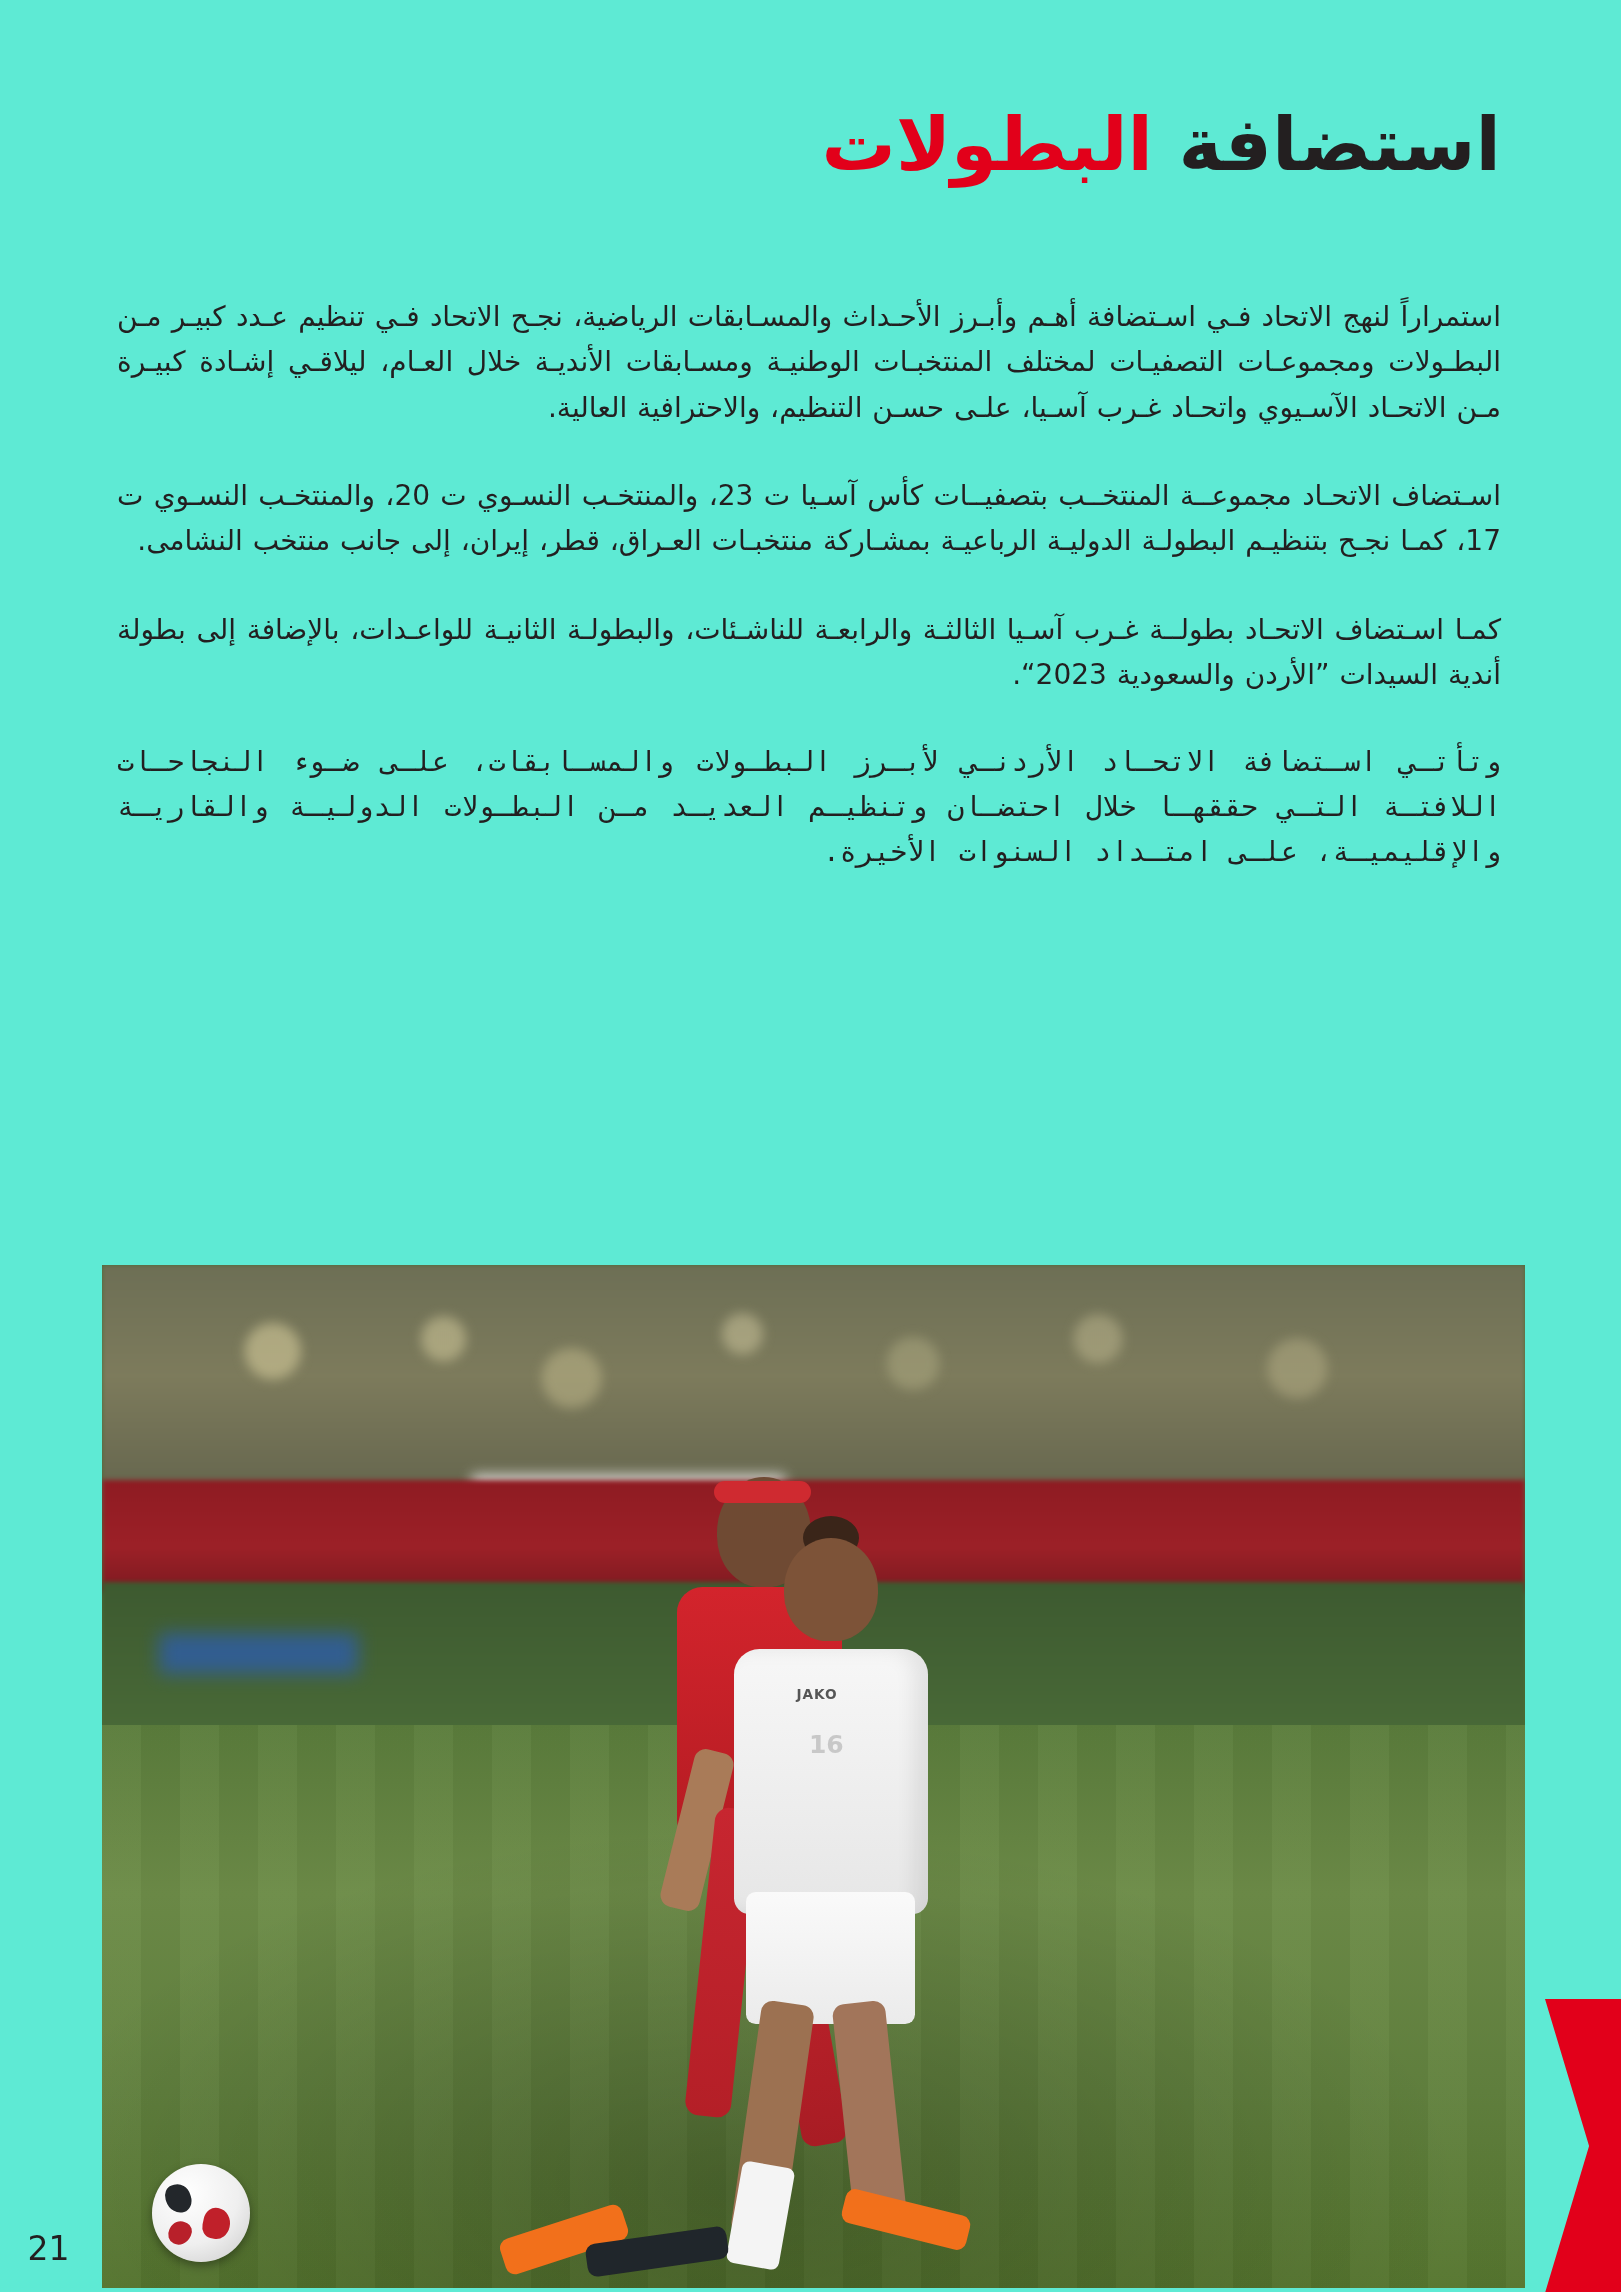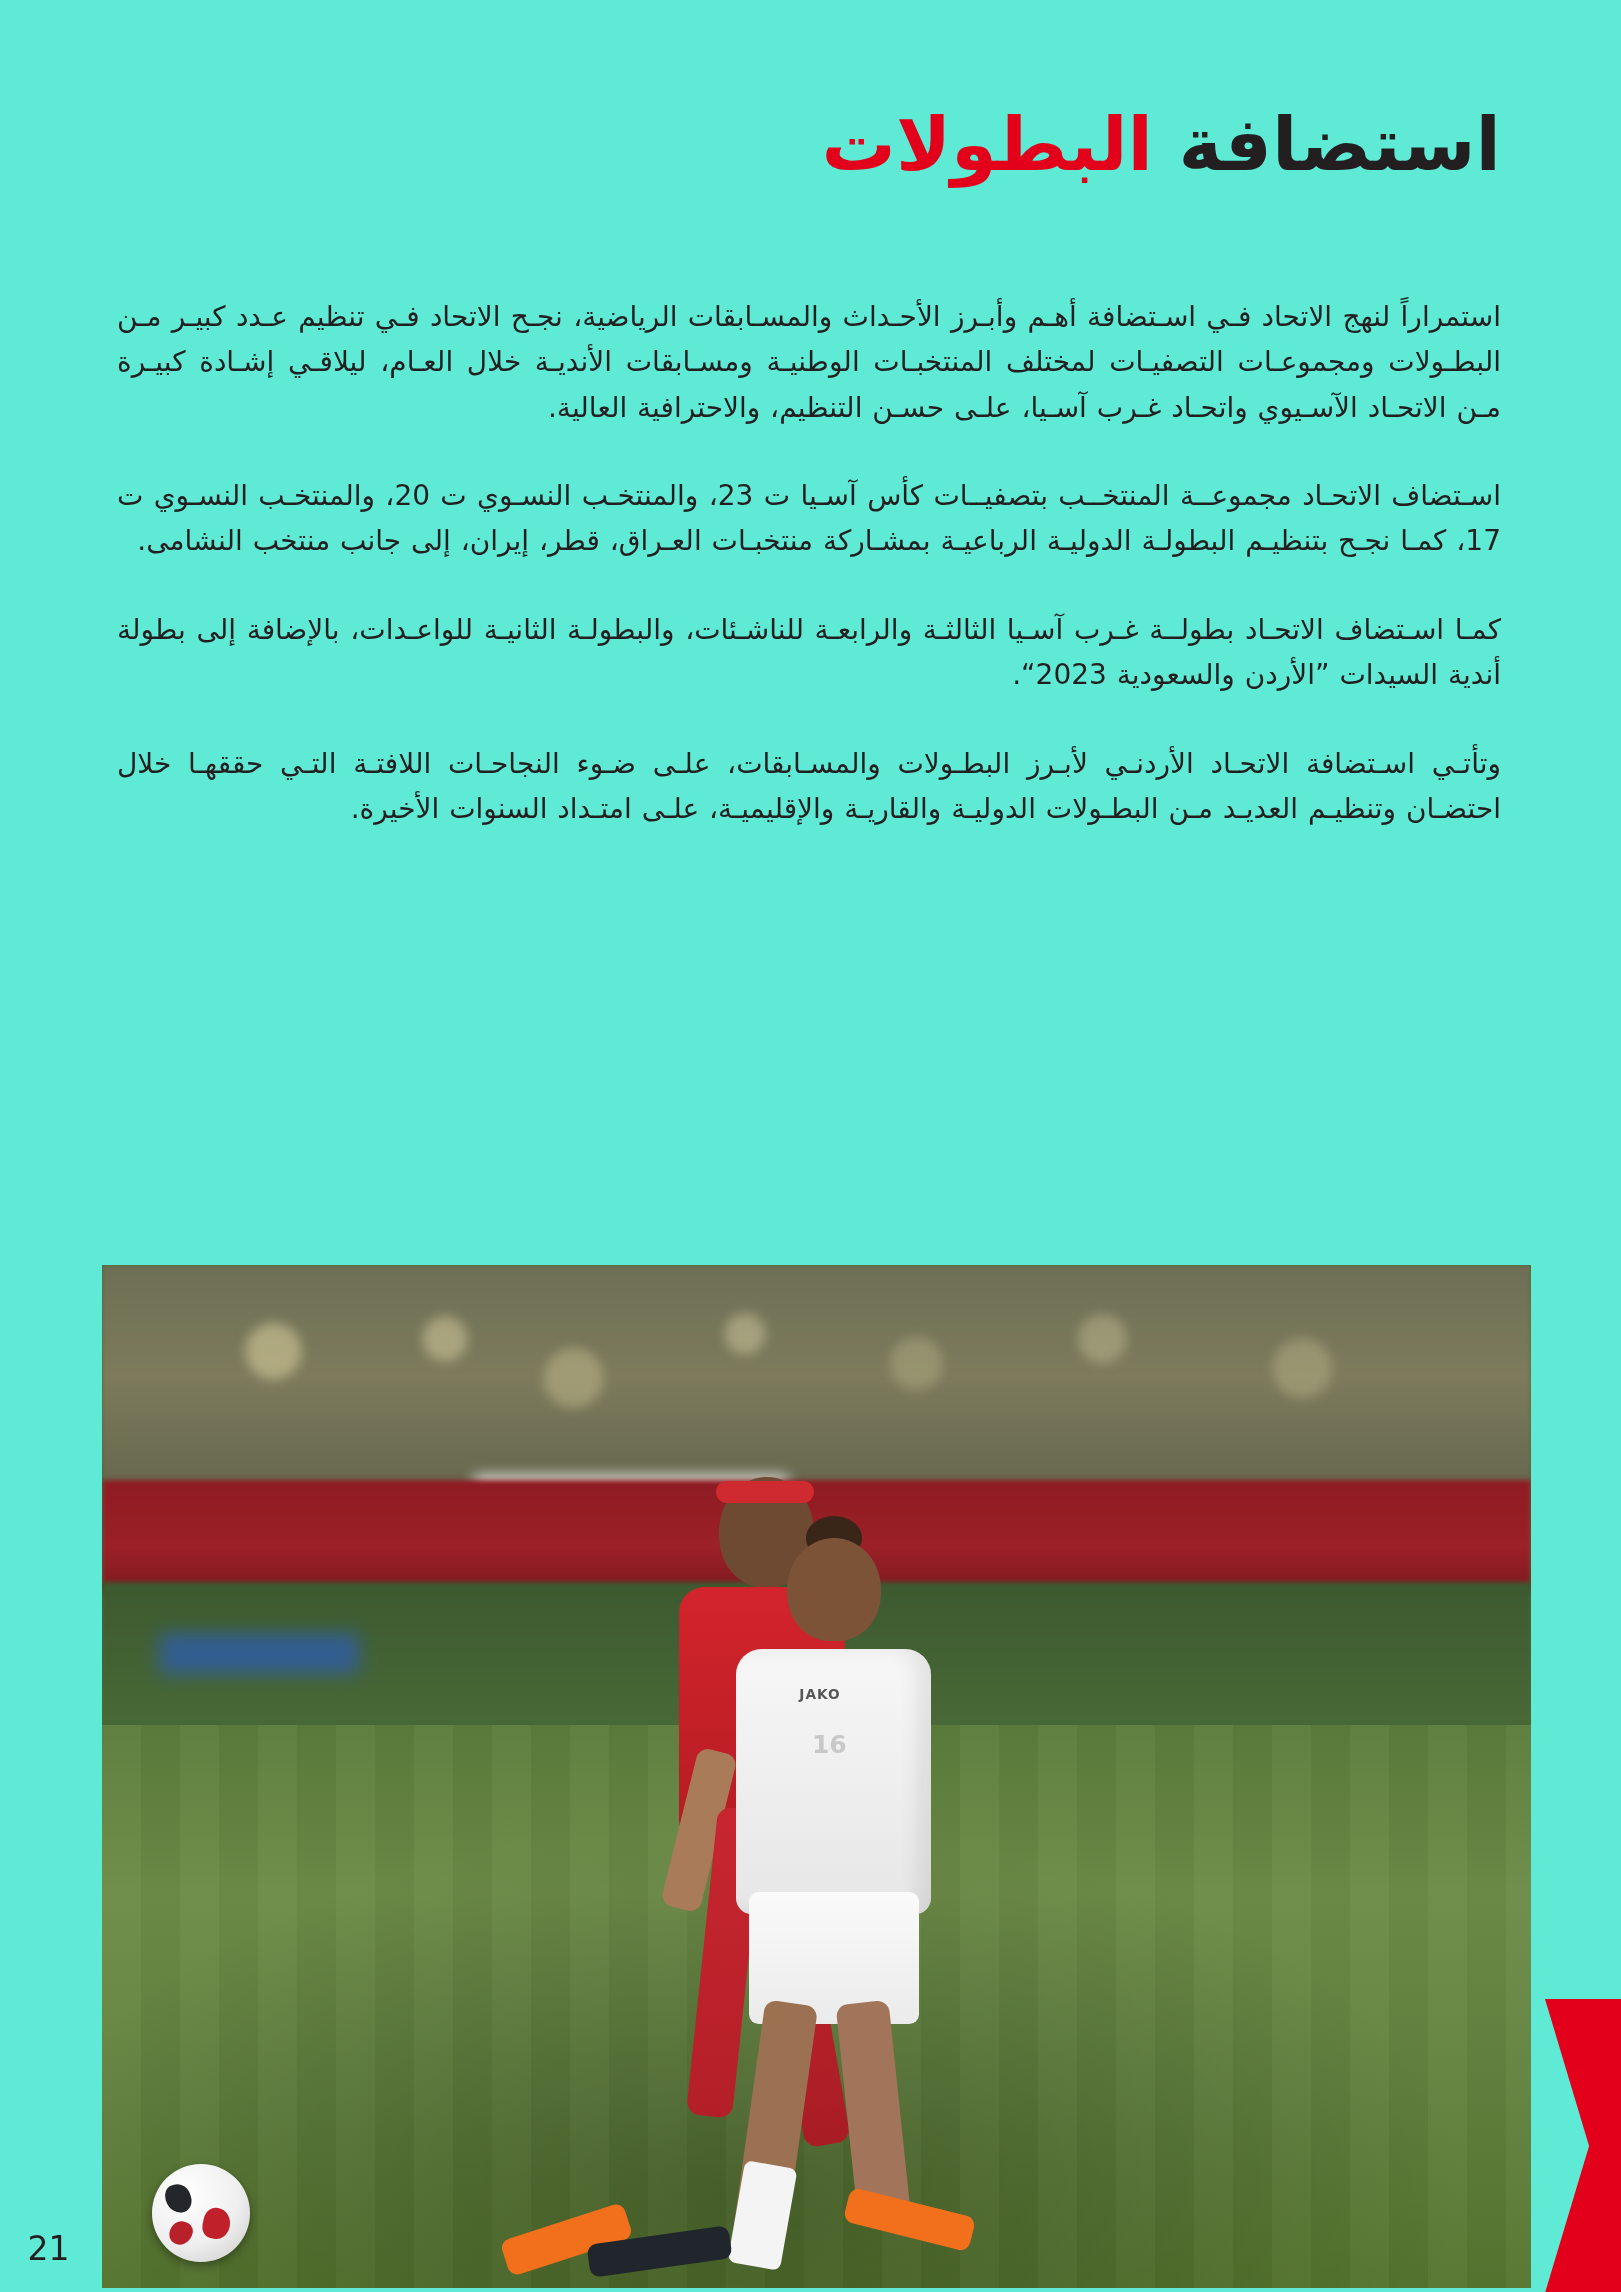--- a/index.html
+++ b/index.html
@@ -57,32 +57,31 @@
   }
   .para {
     font-size: 28px;
     line-height: 1.62;
     text-align: justify;
     text-align-last: right;
     margin: 0 0 43px 0;
     letter-spacing: 0px;
     word-spacing: 1px;
   }
-  .para:last-child { margin-bottom: 0; }
+  .para:last-child { margin-bottom: 0; font-family: Liberation Mono, monospace; }
 
   
   .photo-frame {
     position: absolute;
     top: 1265px;
     left: 102px;
     width: 1423px;
     height: 1023px;
     overflow: hidden;
     background: #4b6b35;
-    padding-left: 6px;
   }
   .photo {
     position: absolute;
     inset: 0;
     overflow: hidden;
   }
   
   .bg-top {
     position: absolute;
     left: 0; top: 0; width: 100%; height: 24%;

